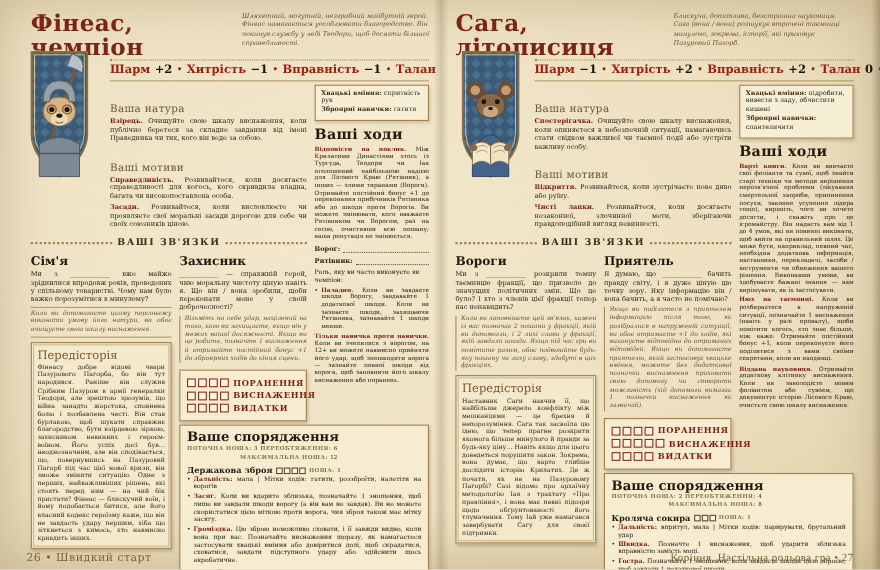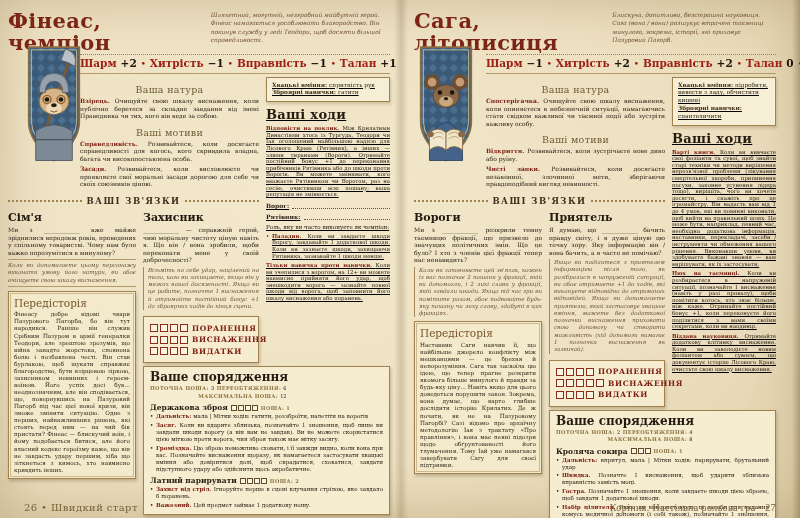--- a/index.html
+++ b/index.html
@@ -5,21 +5,21 @@
   html,body{margin:0;padding:0;}
   body{width:800px;height:518px;font-family:"DejaVu Serif",serif;}
   .spread{position:relative;width:800px;height:518px;overflow:hidden;
     background:radial-gradient(ellipse at 35% 40%, #f3e8cc 0%, #eee1c2 55%, #e0cfa9 100%);
     box-shadow:inset 0 0 50px rgba(120,95,50,.3);}
   .gutter{position:absolute;left:394px;top:0;width:14px;height:100%;
     background:linear-gradient(90deg,transparent,rgba(90,70,40,.20),transparent);}
   .edge-r{position:absolute;right:0;top:0;width:8px;height:100%;
     background:linear-gradient(270deg,rgba(80,60,30,.30),transparent);}
   .page{position:absolute;top:0;height:518px;width:400px;box-sizing:border-box;overflow:hidden;}
-  .page.left{left:0;padding:10px 10px 4px 8px;}
+  .page.left{left:0;padding:10px 10px 4px 28px;}
   .page.right{left:400px;padding:10px 24px 4px 14px;}
 
   .pg-head{display:flex;justify-content:space-between;align-items:flex-start;min-height:36px;}
   .title{font:bold 21px/1.05 "DejaVu Serif",serif;color:#7c2415;letter-spacing:.4px;margin:0;}
   .tagline{width:180px;font:italic 5.9px/1.4 "DejaVu Serif",serif;color:#6d4f33;margin:1px 0 0;}
 
   .stats-row{margin-left:72px;border-top:1px dotted #a1814e;border-bottom:1px solid #b49a67;
     padding:3px 0 4px;font:bold 10.5px/1 "DejaVu Serif",serif;color:#1c140c;
     display:flex;gap:4px;align-items:baseline;white-space:nowrap;}
   .stat-label{color:#9c2014;}
@@ -29,24 +29,24 @@
   .page.left .portrait{left:22px;}
   .page.right .portrait{left:14px;}
 
   .pg-body{display:grid;grid-template-columns:128px 116px 1fr;
     grid-template-rows:auto auto auto 1fr auto;column-gap:7px;row-gap:3px;margin-top:3px;}
   .top-block{grid-area:1/1/2/3;padding-left:72px;min-height:94px;}
   .conn-divider{grid-area:2/1/3/3;}
   .colA{grid-area:3/1/6/2;}
   .colB{grid-area:3/2/4/3;}
   .harm-box{grid-area:4/2/5/3;align-self:start;}
-  .side{grid-area:1/3/5/4;text-decoration:underline;}
+  .side{grid-area:1/3/5/4;}
   .equip-box{grid-area:5/2/6/4;align-self:end;}
 
-  .sec-h{font:9.5px/1.1 "DejaVu Serif",serif;color:#6e5a33;margin:8px 0 2px;font-weight:normal;letter-spacing:.3px;text-align:center;}
+  .sec-h{font:9.5px/1.1 "DejaVu Serif",serif;color:#6e5a33;margin:18px 0 2px;font-weight:normal;letter-spacing:.3px;}
   .para{margin:0 0 3px;font:6px/1.25 "DejaVu Serif",serif;color:#2b2115;text-align:justify;}
   .lead{color:#7e2013;font-weight:bold;}
   .note{font:italic 5.6px/1.3 "DejaVu Serif",serif;color:#6a5436;margin:2px 0 3px;text-align:justify;}
   .hr-note{border-top:1px solid #b49a67;border-bottom:1px solid #b49a67;padding:2px 0;}
   .box-note{border-left:1px solid #a5875a;padding-left:4px;}
 
   .divider{display:flex;align-items:center;gap:5px;font:bold 8.5px "DejaVu Serif",serif;
     letter-spacing:1.4px;color:#3c2f1c;margin:2px 0;}
   .divider::before,.divider::after{content:"";flex:1;border-top:2px dotted #a1814e;}
 

